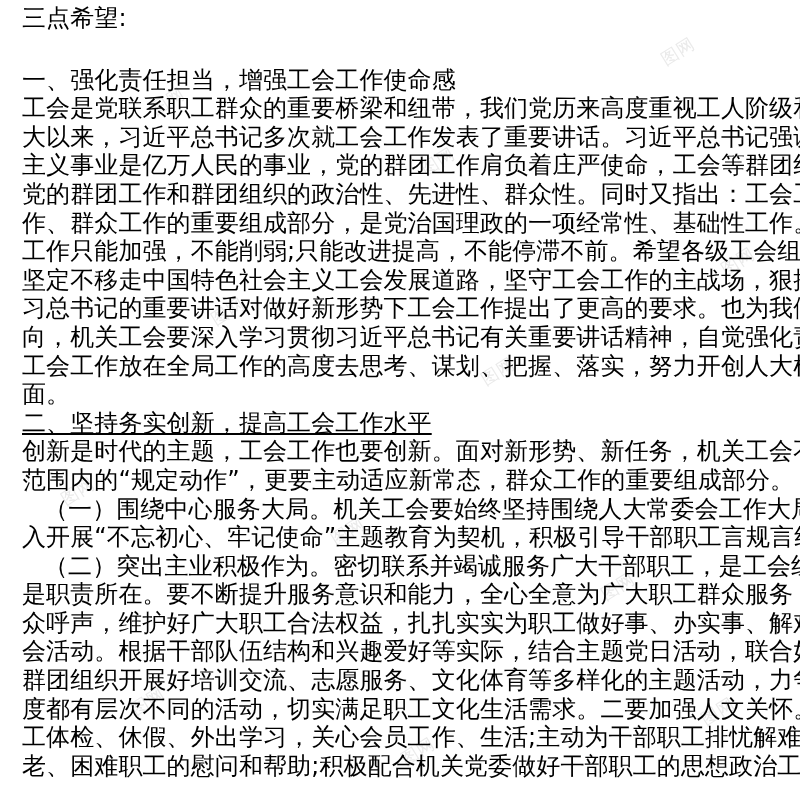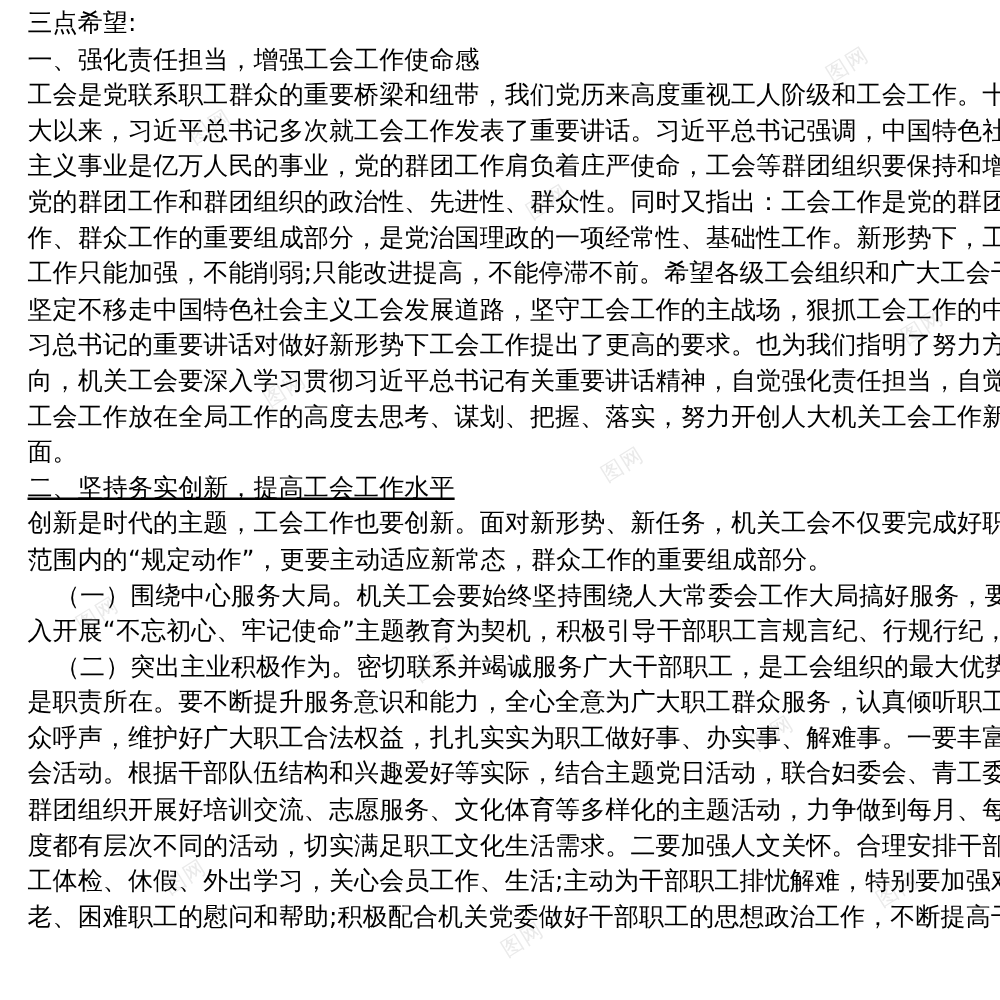--- a/index.html
+++ b/index.html
@@ -37,21 +37,21 @@
     opacity: 0.95;
   }
   .doc {
     position: relative;
     z-index: 1;
     padding: 4px 13px 0 22px;
     box-sizing: border-box;
     width: 800px;
   }
   .line {
-    font-size: 20px;
+    font-size: 24px;
     line-height: 28.6px;
     color: #000000;
     letter-spacing: 0.1px;
     white-space: pre;
     font-weight: 400;
     text-rendering: optimizeLegibility;
   }
   .line.indent {
     text-indent: 22px;
   }
@@ -71,21 +71,21 @@
     <div class="wm" style="left: 60px; top: 480px; color: rgb(233, 233, 233);">图网</div>
     <div class="wm" style="left: 330px; top: 520px; color: rgb(233, 233, 233);">图网</div>
     <div class="wm" style="left: 600px; top: 575px; color: rgb(233, 233, 233);">图网</div>
     <div class="wm" style="left: 130px; top: 690px; color: rgb(233, 233, 233);">图网</div>
     <div class="wm" style="left: 400px; top: 740px; color: rgb(233, 233, 233);">图网</div>
     <div class="wm" style="left: 700px; top: 700px; color: rgb(233, 233, 233);">图网</div>
   </div>
 
   <div class="doc">
     <div class="line" style="color: rgb(0, 0, 0);">三点希望:</div>
-    <div class="line" style="color: rgb(0, 0, 0);">一、强化责任担当，增强工会工作使命感</div>
+    <div class="line" style="color: rgb(0, 0, 0); margin-top: 33px;">一、强化责任担当，增强工会工作使命感</div>
     <div class="line" style="color: rgb(0, 0, 0);">工会是党联系职工群众的重要桥梁和纽带，我们党历来高度重视工人阶级和工会工作。十八</div>
     <div class="line" style="color: rgb(0, 0, 0);">大以来，习近平总书记多次就工会工作发表了重要讲话。习近平总书记强调，中国特色社会</div>
     <div class="line" style="color: rgb(0, 0, 0);">主义事业是亿万人民的事业，党的群团工作肩负着庄严使命，工会等群团组织要保持和增强</div>
     <div class="line" style="color: rgb(0, 0, 0);">党的群团工作和群团组织的政治性、先进性、群众性。同时又指出：工会工作是党的群团工</div>
     <div class="line" style="color: rgb(0, 0, 0);">作、群众工作的重要组成部分，是党治国理政的一项经常性、基础性工作。新形势下，工会</div>
     <div class="line" style="color: rgb(0, 0, 0);">工作只能加强，不能削弱;只能改进提高，不能停滞不前。希望各级工会组织和广大工会干部</div>
     <div class="line" style="color: rgb(0, 0, 0);">坚定不移走中国特色社会主义工会发展道路，坚守工会工作的主战场，狠抓工会工作的中心</div>
     <div class="line" style="color: rgb(0, 0, 0);">习总书记的重要讲话对做好新形势下工会工作提出了更高的要求。也为我们指明了努力方</div>
     <div class="line" style="color: rgb(0, 0, 0);">向，机关工会要深入学习贯彻习近平总书记有关重要讲话精神，自觉强化责任担当，自觉把</div>
     <div class="line" style="color: rgb(0, 0, 0);">工会工作放在全局工作的高度去思考、谋划、把握、落实，努力开创人大机关工会工作新局</div>

